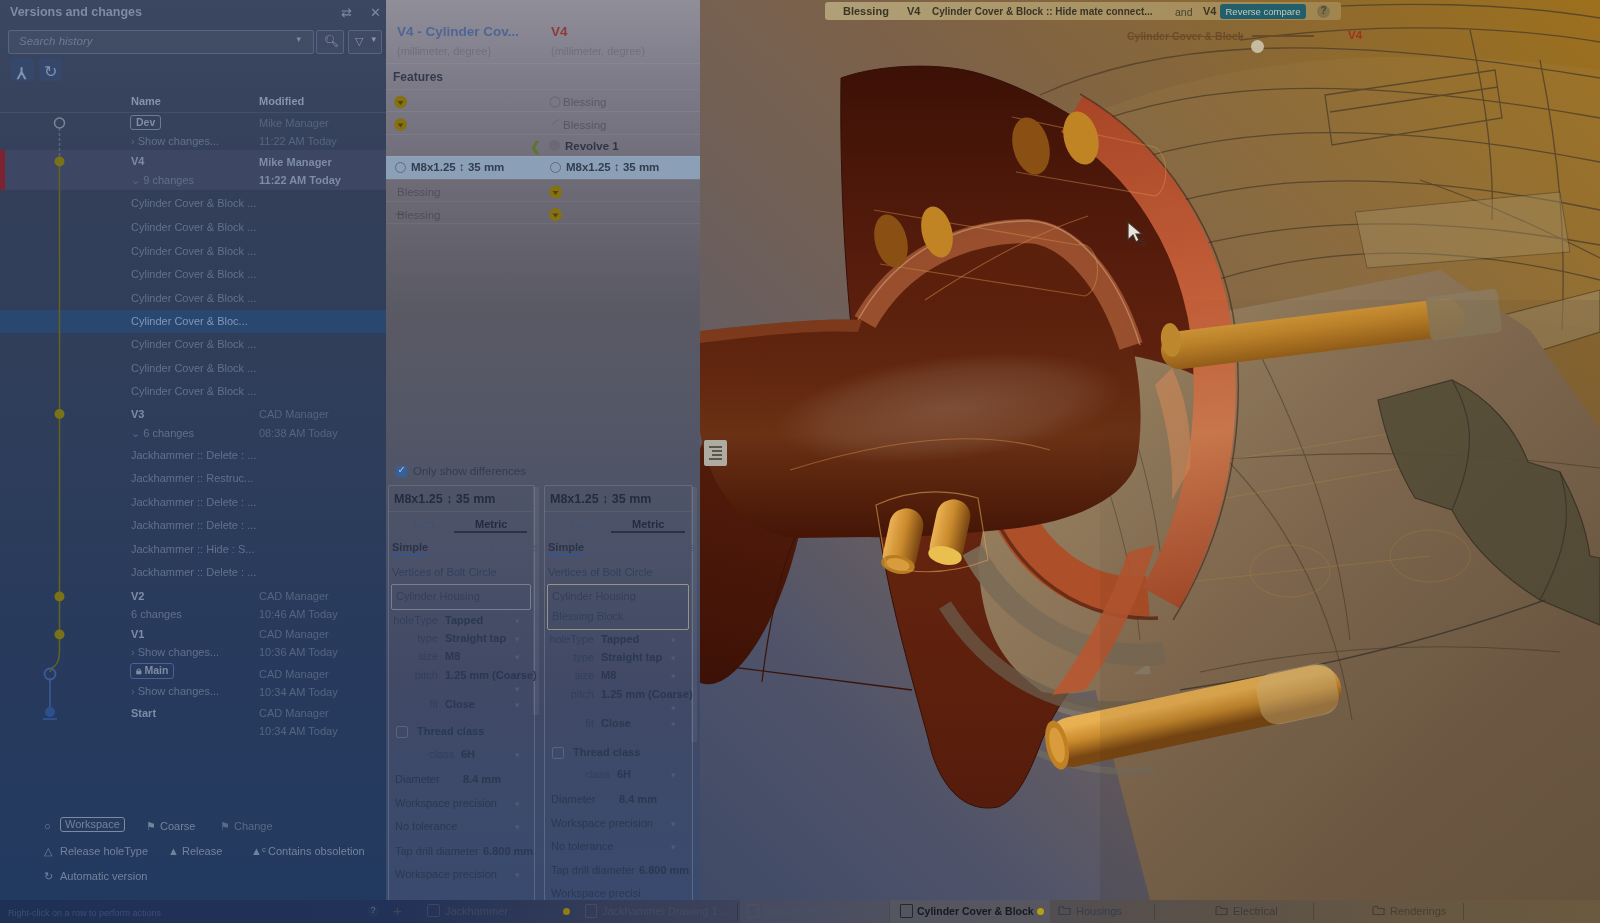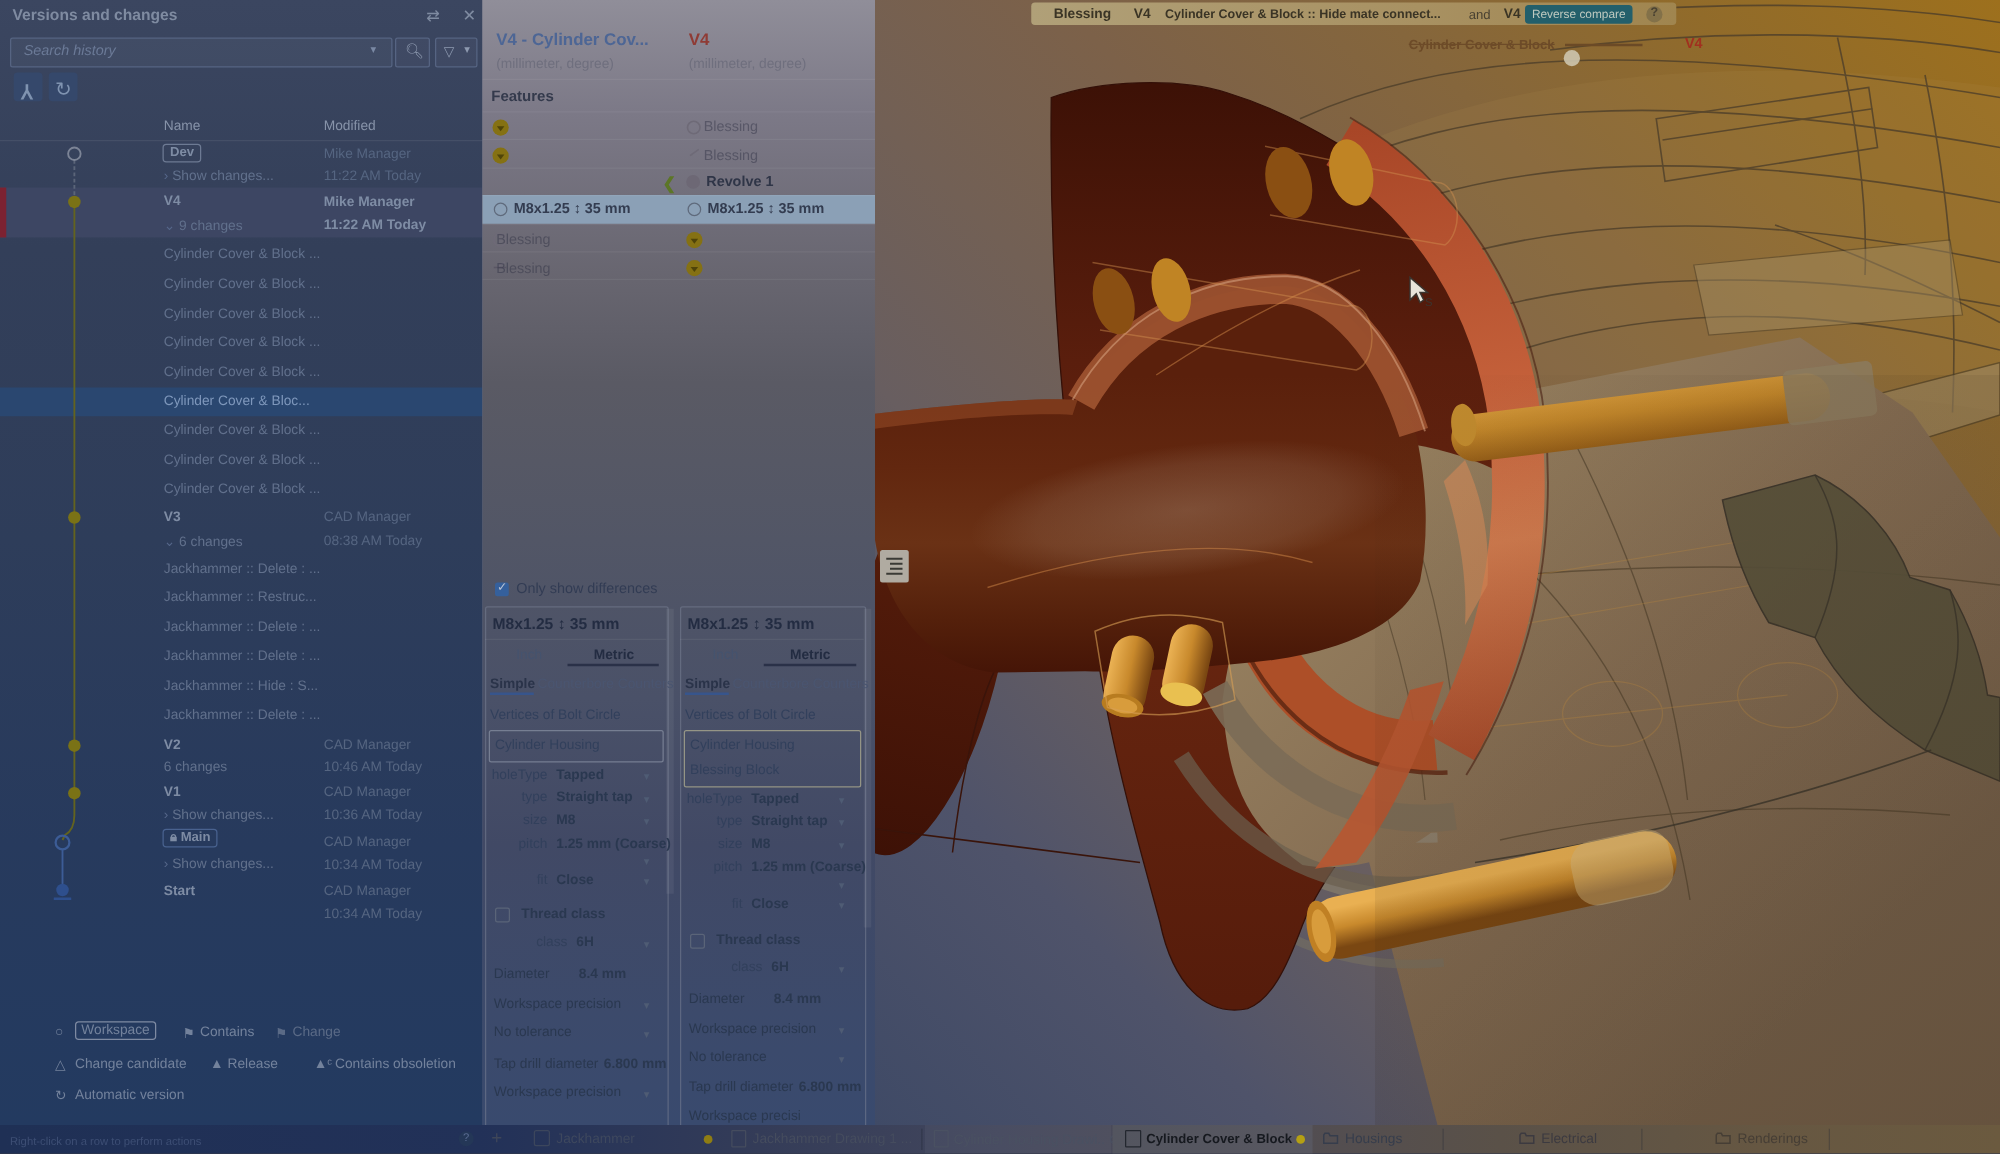--- a/index.html
+++ b/index.html
@@ -9,21 +9,21 @@
   
   #leftpanel{position:absolute;left:0;top:0;width:386px;height:900px;
     background:linear-gradient(180deg,#3b4660 0%,#333f59 22%,#2e3d5a 48%,#273a5d 75%,#233a60 100%);}
   .lp-title{position:absolute;left:10px;top:5px;font-size:12.5px;font-weight:bold;color:#7f8ba1;}
   .lp-x{position:absolute;color:#7f8ba1;font-size:13px;}
   .searchbox{position:absolute;left:8px;top:30px;width:304px;height:22px;
     border:1px solid #566482;border-radius:2px;background:rgba(255,255,255,0.04);}
   .searchbox .ph{position:absolute;left:10px;top:4px;font-size:11.5px;font-style:italic;color:#6b7a97;}
   .sq{position:absolute;top:30px;height:22px;border:1px solid #566482;border-radius:2px;background:rgba(255,255,255,0.03);color:#8d99af;}
   .iconbtn{position:absolute;top:58px;width:23px;height:23px;border-radius:3px;background:#35486b;color:#7f93b0;}
-  .th{position:absolute;top:95px;font-size:11px;font-weight:normal;color:#8793a9;}
+  .th{position:absolute;top:95px;font-size:11px;font-weight:bold;color:#8793a9;}
   .row-name{position:absolute;left:131px;font-size:11px;color:#61708c;}
   .row-mod{position:absolute;left:259px;font-size:11px;color:#556581;}
   .bold{font-weight:bold;color:#7e8ca4;}
   .badge{display:inline-block;border:1px solid #6d7a93;border-radius:3px;padding:0px 5px 1px 5px;font-weight:bold;font-size:10.5px;color:#7e8ca4;}
   .chev{color:#56678a;}
   
   #midpanel{position:absolute;left:386px;top:0;width:314px;height:900px;
     background:linear-gradient(180deg,#908e99 0%,#7c7987 10%,#67656f 25%,#5a5a64 34%,#525666 48%,#4a5168 62%,#414965 75%,#3c4a6b 90%,#394a6e 100%),linear-gradient(180deg,#908e99 0%,#394a6e 100%);}
   .lrow{position:absolute;left:2px;width:145px;height:14px;font-size:11px;}
   .rrow{position:absolute;left:158px;width:147px;height:14px;font-size:11px;}
@@ -333,25 +333,25 @@
       <circle cx="59.5" cy="596.5" r="5" fill="#7a7216"></circle>
       <circle cx="59.5" cy="634.5" r="5" fill="#7a7216"></circle>
       <circle cx="50" cy="674" r="5.5" fill="none" stroke="#3c5c96" stroke-width="1.8"></circle>
       <circle cx="50" cy="712" r="5" fill="#2e4f8d"></circle>
       <line x1="43" y1="719" x2="57" y2="719" stroke="#2e4f8d" stroke-width="2"></line>
     </svg>
     <div id="lp-legend" style="position:absolute;left:0;top:0;font-size:11px;color:#73829c;white-space:nowrap;">
       <div class="abs" style="left:44px;top:820px;">○</div>
       <div class="abs" style="left:60px;top:818px;"><span style="border:1px solid #7e8aa2;border-radius:3px;padding:0 4px 1px 4px;">Workspace</span></div>
       <div class="abs" style="left:146px;top:820px;">⚑</div>
-      <div class="abs" style="left:160px;top:820px;">Contains</div>
+      <div class="abs" style="left:160px;top:820px;">Coarse</div>
       <div class="abs" style="left:220px;top:820px;color:#5a6a86;">⚑</div>
       <div class="abs" style="left:234px;top:820px;color:#5a6a86;">Change</div>
       <div class="abs" style="left:44px;top:845px;">△</div>
-      <div class="abs" style="left:60px;top:845px;">Change candidate</div>
+      <div class="abs" style="left:60px;top:845px;">Release holeType</div>
       <div class="abs" style="left:168px;top:845px;">▲</div>
       <div class="abs" style="left:182px;top:845px;">Release</div>
       <div class="abs" style="left:251px;top:845px;">▲ᶜ</div>
       <div class="abs" style="left:268px;top:845px;">Contains obsoletion</div>
       <div class="abs" style="left:44px;top:870px;">↻</div>
       <div class="abs" style="left:60px;top:870px;">Automatic version</div>
     </div>
   </div>
 
   <div id="midpanel">

